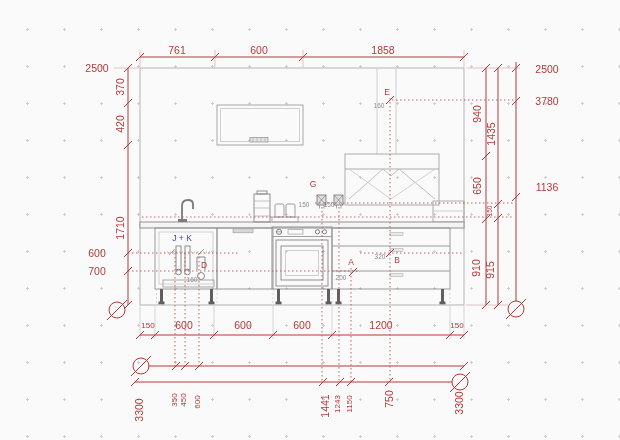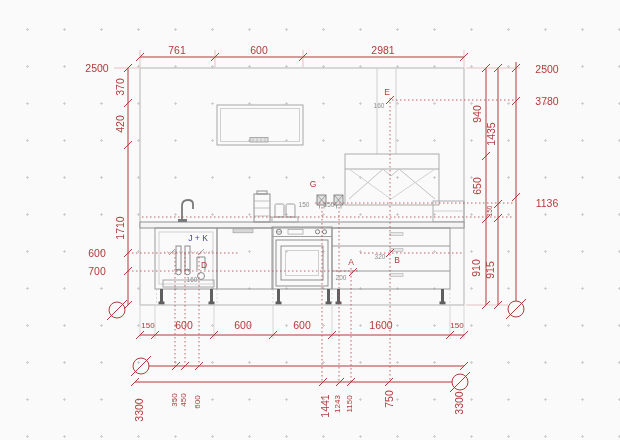--- a/index.html
+++ b/index.html
@@ -12,21 +12,21 @@
   }
   svg.linework{position:absolute;left:0;top:0;}
   .overlay{position:absolute;inset:0;}
   .overlay span{position:absolute;white-space:nowrap;line-height:1;}
   .c{transform:translate(-50%,-50%);}
   .v{transform:translate(-50%,-50%) rotate(-90deg);}
   .dim{color:#b43a3a;font-size:10.5px;}
   .dim-sm{color:#b43a3a;font-size:8px;}
   .dim-xs{color:#b43a3a;font-size:6.5px;}
   .plabel{color:#b43a3a;font-size:8.5px;}
-  .blabel{color:#4040bf;font-size:8.5px;margin-left:16px;}
+  .blabel{color:#4040bf;font-size:8.5px;}
   .glabel{color:#8c8c8c;font-size:6.5px;}
 </style>
 </head>
 <body>
 
 <div class="canvas">
 
   <svg class="linework" width="620" height="440" viewBox="0 0 620 440">
 
     <g fill="none" stroke="#b3b3b3" stroke-width="1">
@@ -182,45 +182,45 @@
         <path d="M131,376 L151,356"></path>
       <circle cx="460" cy="382" r="8"></circle>
         <path d="M450,392 L470,372"></path>
     </g>
   </svg>
 
   <div class="overlay">
 
     <span class="dim c" style="left:177px;top:50px">761</span>
     <span class="dim c" style="left:259px;top:50px">600</span>
-    <span class="dim c" style="left:383px;top:50px">2981</span>
+    <span class="dim c" style="left:383px;top:50px">1858</span>
 
     <span class="dim c" style="left:97px;top:68px">2500</span>
     <span class="dim c" style="left:547px;top:69px">2500</span>
     <span class="dim c" style="left:547px;top:101px">3780</span>
-    <span class="dim c" style="left:547px;top:203px">1136</span>
+    <span class="dim c" style="left:547px;top:187px">1136</span>
 
     <span class="dim v" style="left:120px;top:87px">370</span>
     <span class="dim v" style="left:120px;top:124px">420</span>
     <span class="dim v" style="left:120px;top:228px">1710</span>
     <span class="dim c" style="left:97px;top:253px">600</span>
     <span class="dim c" style="left:97px;top:271px">700</span>
 
     <span class="dim v" style="left:477px;top:114px">940</span>
     <span class="dim v" style="left:477px;top:186px">650</span>
     <span class="dim v" style="left:476px;top:268px">910</span>
     <span class="dim v" style="left:491px;top:134px">1435</span>
     <span class="dim-xs v" style="left:490px;top:211px">150</span>
     <span class="dim v" style="left:490px;top:270px">915</span>
 
     <span class="dim-sm c" style="left:148px;top:326px">150</span>
     <span class="dim c" style="left:184px;top:325px">600</span>
     <span class="dim c" style="left:243px;top:325px">600</span>
     <span class="dim c" style="left:302px;top:325px">600</span>
-    <span class="dim c" style="left:381px;top:325px">1600</span>
+    <span class="dim c" style="left:381px;top:325px">1200</span>
     <span class="dim-sm c" style="left:457px;top:326px">150</span>
 
     <span class="dim v" style="left:139px;top:410px">3300</span>
     <span class="dim-sm v" style="left:175px;top:400px">350</span>
     <span class="dim-sm v" style="left:184px;top:400px">450</span>
     <span class="dim-sm v" style="left:198px;top:402px">600</span>
 
     <span class="dim v" style="left:325px;top:406px">1441</span>
     <span class="dim-sm v" style="left:338px;top:404px">1243</span>
     <span class="dim-sm v" style="left:350px;top:404px">1150</span>

